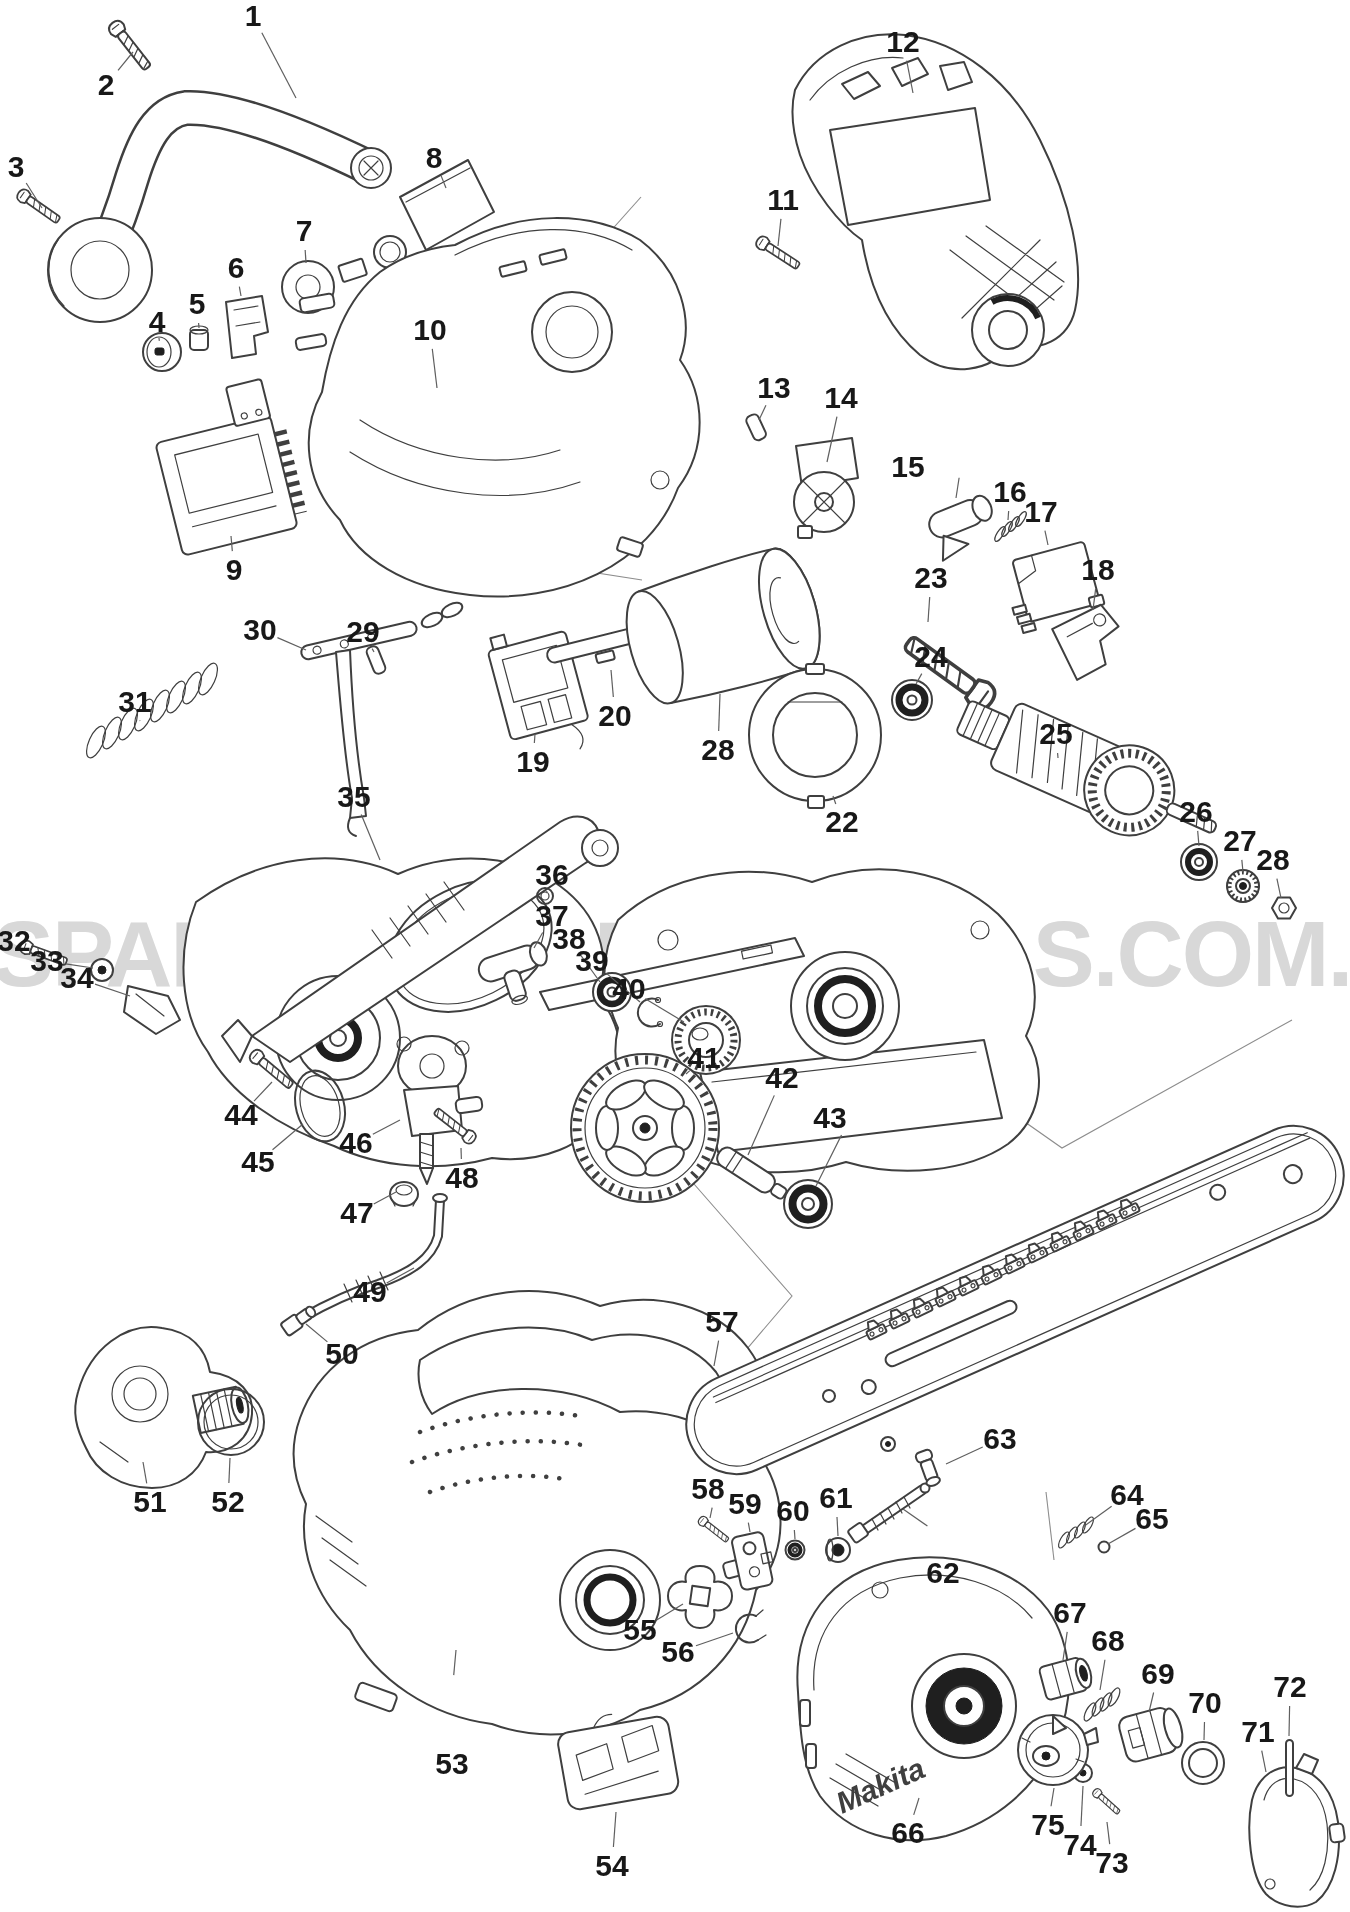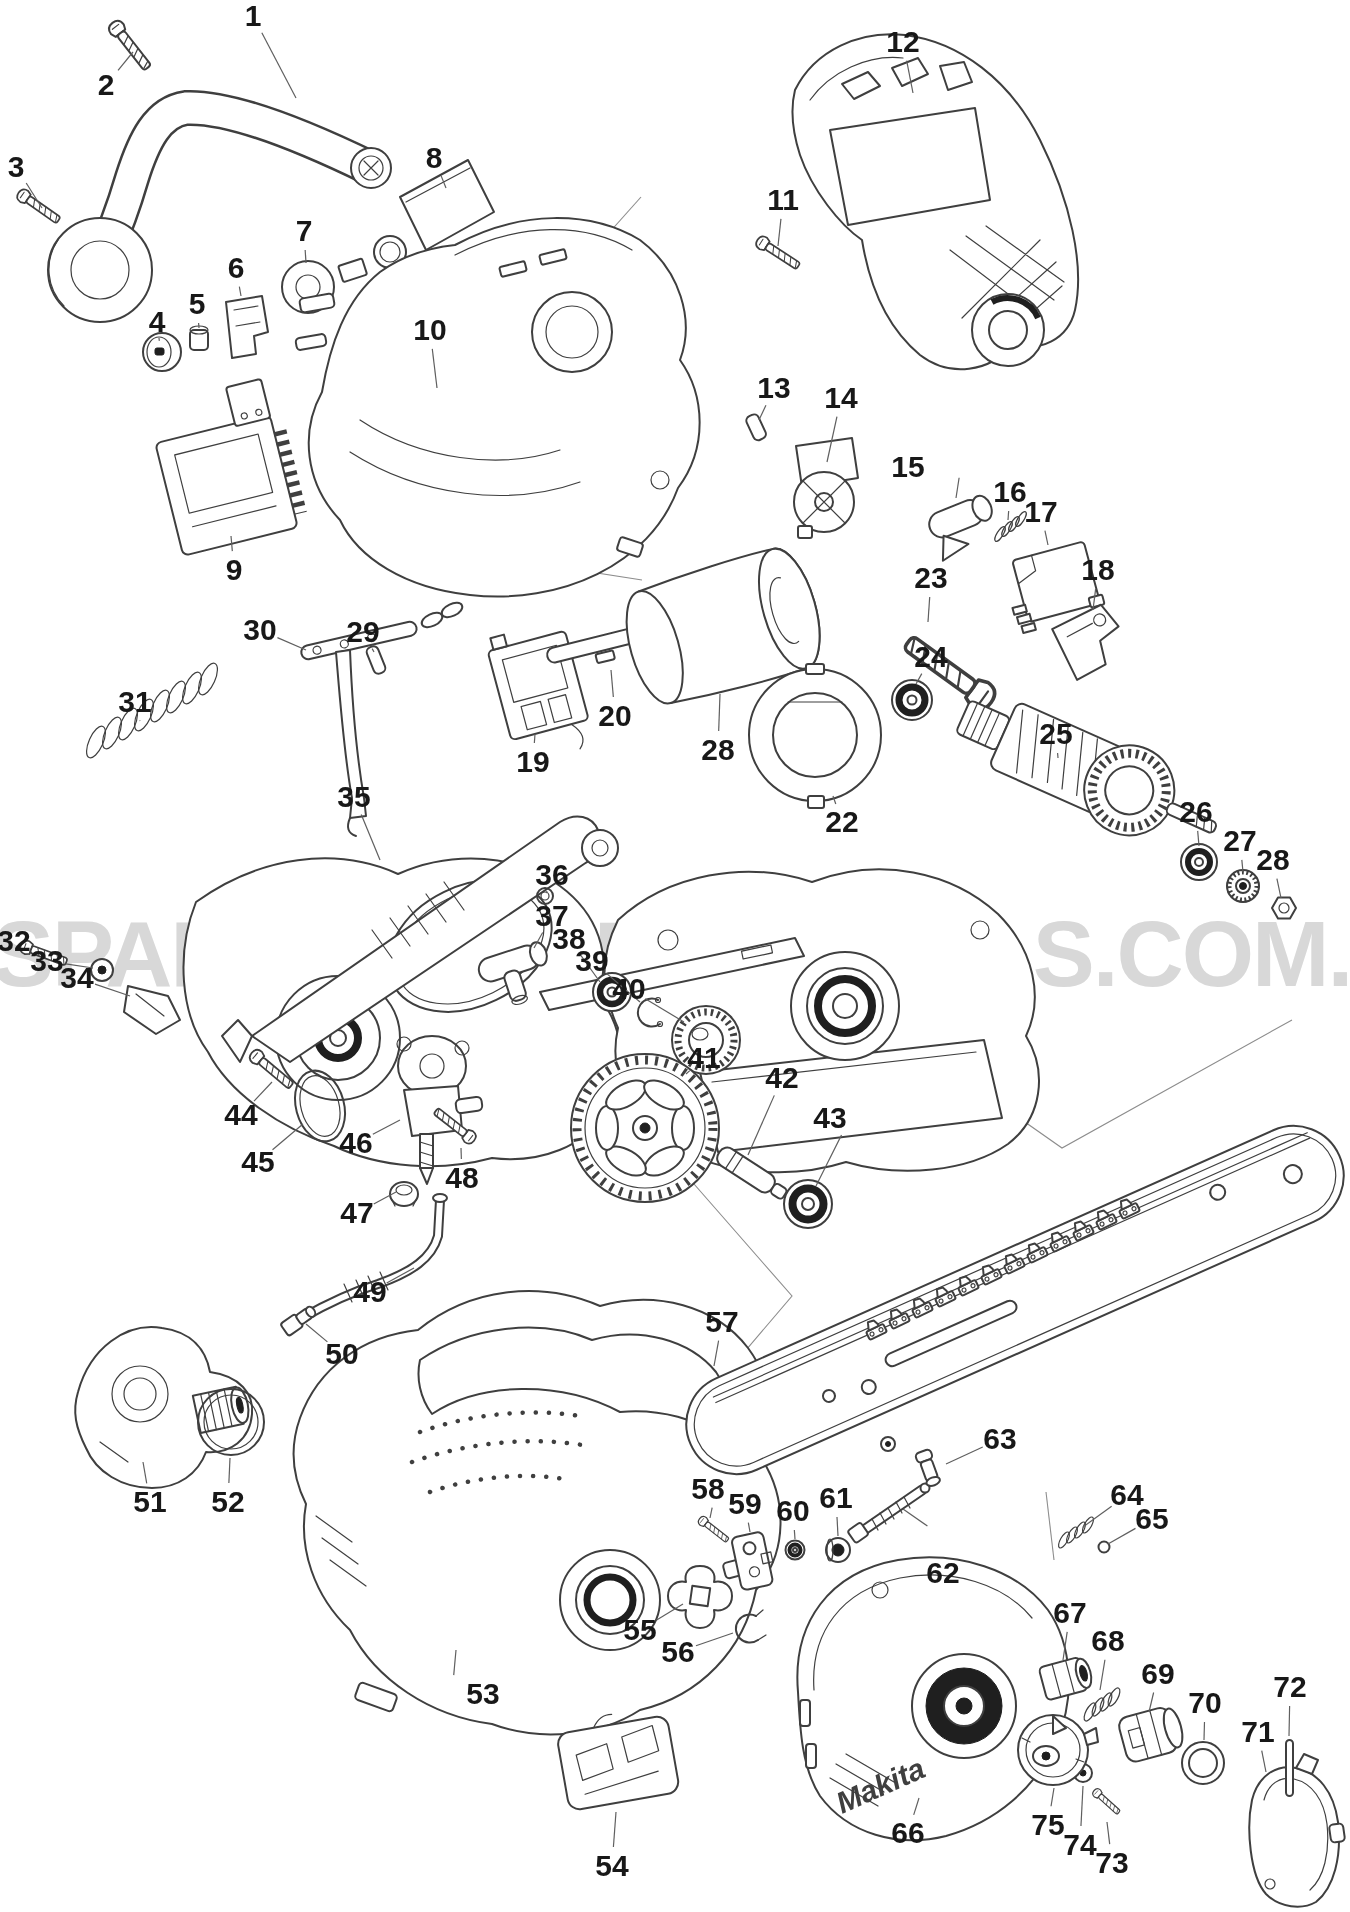--- a/index.html
+++ b/index.html
@@ -683,21 +683,21 @@
       <div class="callout" style="left: 830px; top: 1118px;">43</div>
       <div class="callout" style="left: 241px; top: 1115px;">44</div>
       <div class="callout" style="left: 258px; top: 1162px; text-align: center;">45</div>
       <div class="callout" style="left: 356px; top: 1143px;">46</div>
       <div class="callout" style="left: 357px; top: 1213px;">47</div>
       <div class="callout" style="left: 462px; top: 1178px;">48</div>
       <div class="callout" style="left: 370px; top: 1292px;">49</div>
       <div class="callout" style="left: 342px; top: 1354px;">50</div>
       <div class="callout" style="left: 150px; top: 1502px;">51</div>
       <div class="callout" style="left: 228px; top: 1502px;">52</div>
-      <div class="callout" style="left: 452px; top: 1694px; margin-left: 31px;">53</div>
+      <div class="callout" style="left: 452px; top: 1764px;">53</div>
       <div class="callout" style="left: 612px; top: 1866px; text-align: right;">54</div>
       <div class="callout" style="left: 640px; top: 1630px;">55</div>
       <div class="callout" style="left: 678px; top: 1652px;">56</div>
       <div class="callout" style="left: 722px; top: 1322px;">57</div>
       <div class="callout" style="left: 708px; top: 1489px;">58</div>
       <div class="callout" style="left: 745px; top: 1504px;">59</div>
       <div class="callout" style="left: 793px; top: 1511px;">60</div>
       <div class="callout" style="left: 836px; top: 1498px;">61</div>
       <div class="callout" style="left: 943px; top: 1537px; margin-top: 36px;">62</div>
       <div class="callout" style="left: 1000px; top: 1439px;">63</div>

